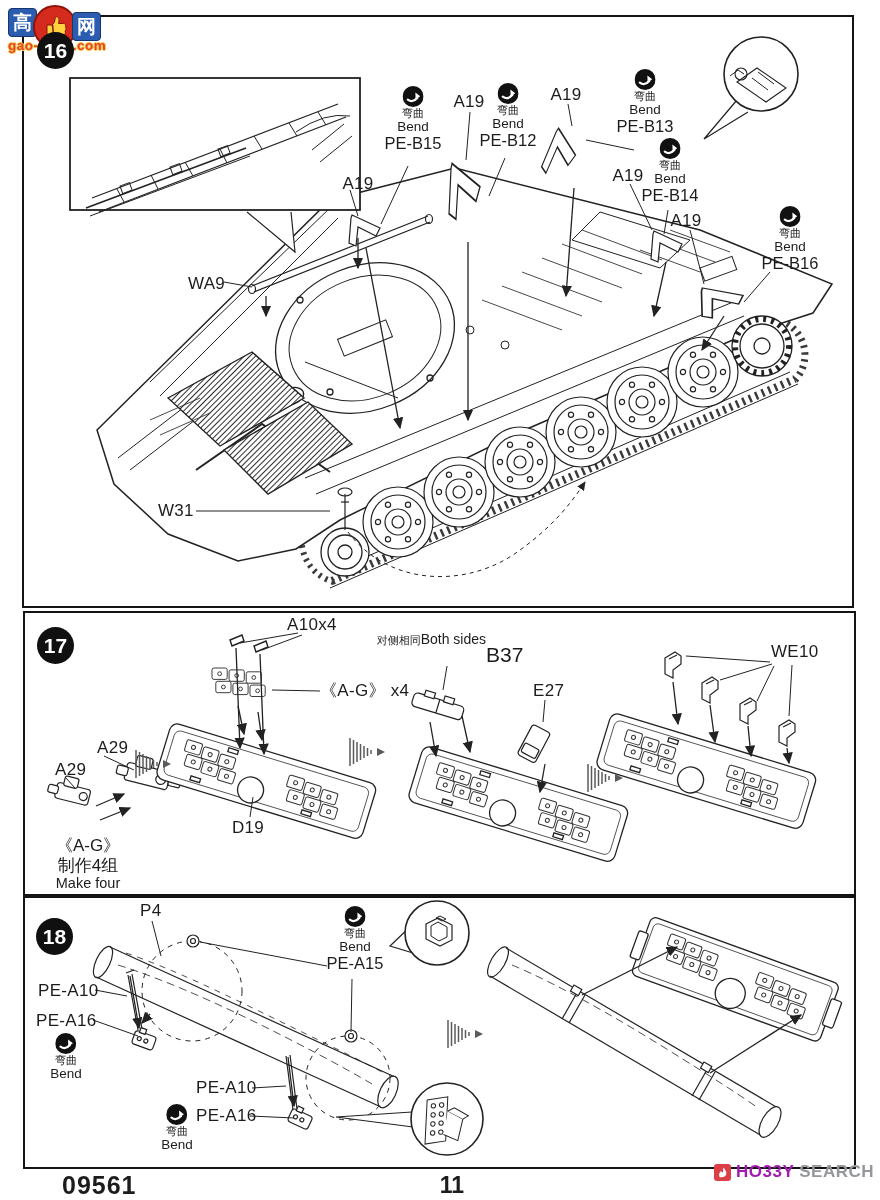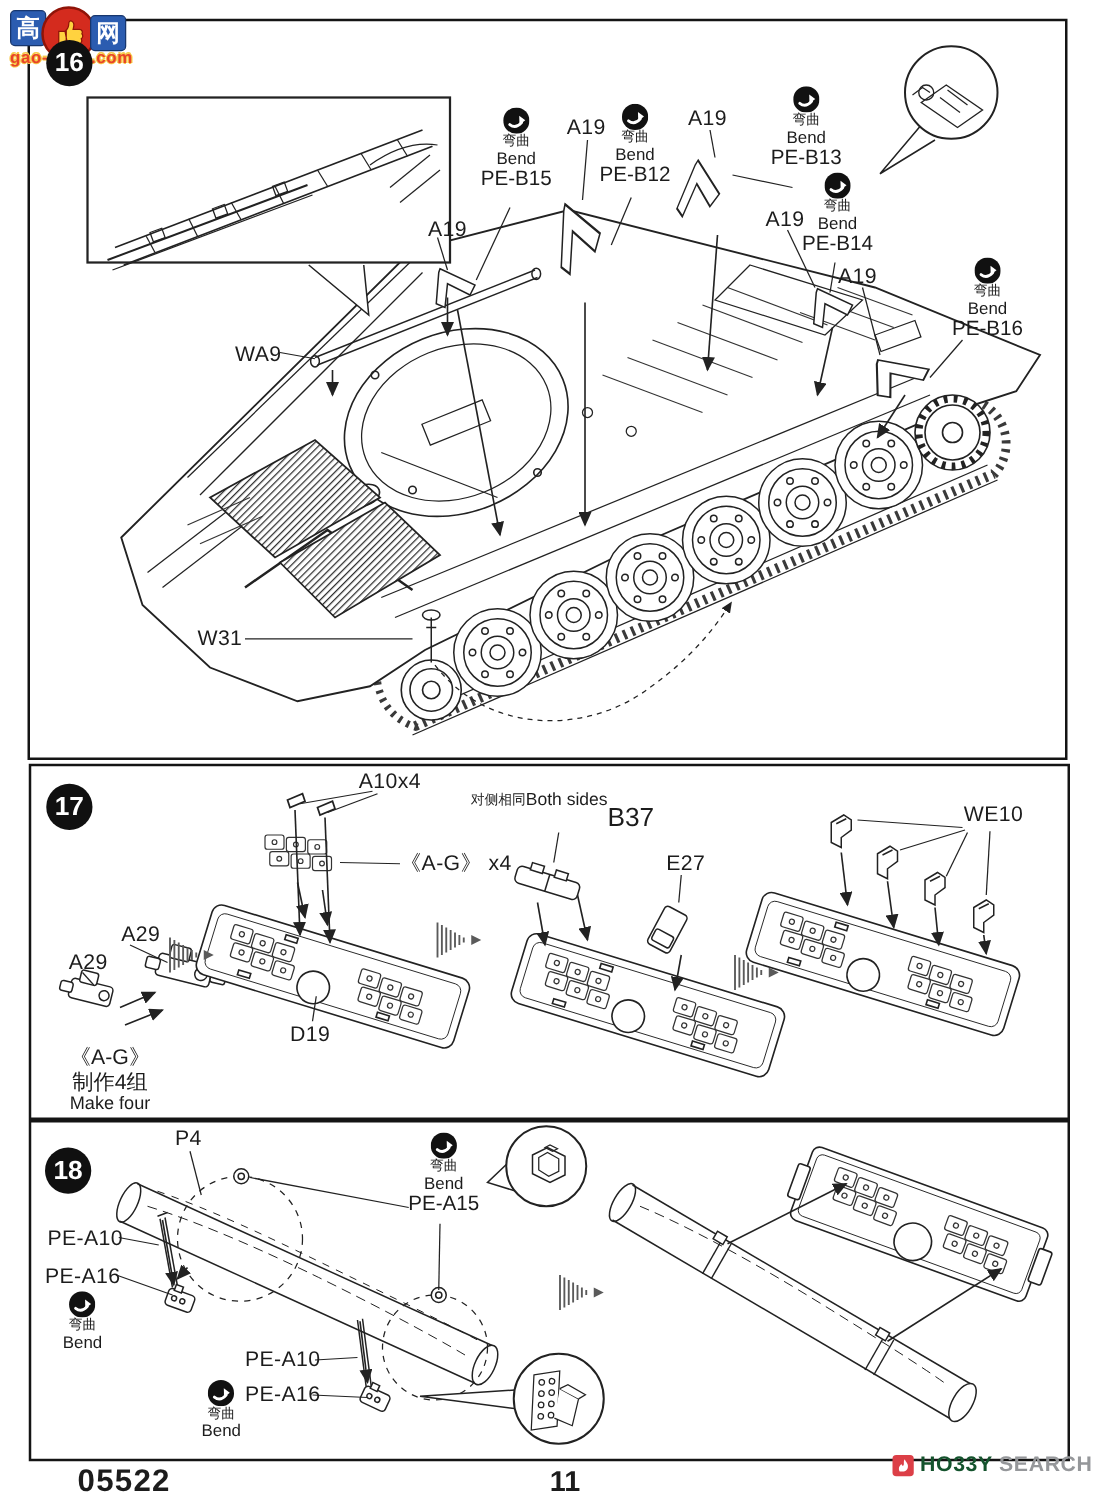--- a/index.html
+++ b/index.html
@@ -20,21 +20,21 @@
   .s-part{font-size:21px;margin-top:29px;}
   .agstack{position:absolute;display:flex;flex-direction:column;align-items:center;transform:translateX(-50%);line-height:1.15;white-space:nowrap;}
   .ag1{font-size:17px;}
   .ag2{font-size:17px;}
   .ag3{font-size:14.5px;text-align:center;}
   .stepc{position:absolute;width:37px;height:37px;border-radius:50%;background:#101010;color:#fff;display:flex;align-items:center;justify-content:center;font-size:21px;font-weight:bold;}
   .kitnum{position:absolute;left:62px;top:1171px;font-size:25px;font-weight:bold;letter-spacing:1px;}
   .pagenum{position:absolute;left:452px;top:1172px;font-size:23px;font-weight:bold;transform:translateX(-50%);}
   .hobby{position:absolute;left:714px;top:1162px;display:flex;align-items:center;gap:5px;}
   .hicon{width:17px;height:17px;background:#dc3f47;border-radius:3px;display:flex;align-items:center;justify-content:center;}
-  .hb{color:#14532d;font-weight:bold;font-size:17px;letter-spacing:.5px;}
+  .hb{color:#a21caf;font-weight:bold;font-size:17px;letter-spacing:.5px;}
   .hs{color:#95979a;font-weight:bold;font-size:17px;letter-spacing:.5px;}
   .wm{position:absolute;left:6px;top:4px;width:180px;height:56px;}
   .wbox{position:absolute;width:27px;height:27px;background:#2b5cb0;border:1px solid #17366e;border-radius:4px;color:#fff;font-size:19px;font-weight:bold;display:flex;align-items:center;justify-content:center;}
   .wbadge{position:absolute;left:26px;top:0px;width:46px;height:46px;}
   .wdomain{position:absolute;left:2px;top:34px;font-size:13.5px;font-weight:bold;color:#e8432a;letter-spacing:.5px;
      text-shadow:1px 0 #f7c948,-1px 0 #f7c948,0 1px #f7c948,0 -1px #f7c948;}
 </style>
 </head>
 <body>
 
@@ -578,21 +578,21 @@
           <circle cx="10" cy="10" r="10" fill="#111"></circle>
           <path d="M5,13 Q9.5,16.5 14,11.5" stroke="#fff" stroke-width="2.2" fill="none" stroke-linecap="round"></path>
           <path d="M12.2,6.2 L16.8,9.8 L12.4,13.2 Z" fill="#fff"></path>
         </svg>
       </span>
   <span class="bcn">弯曲</span>
   <span class="ben">Bend</span>
   <span class="pname">PE-A15</span>
 </div>
 
-<div class="kitnum">05522</div>
+<div class="kitnum">09561</div>
 <div class="pagenum">11</div>
 <div class="hobby">
   <span class="hicon">
     <svg width="13" height="13" viewBox="0 0 14 14">
           <path d="M4,12 C2.5,9 4,7 5.5,5.5 C6,7 7,7.5 7.5,6.5 C8,4.5 7,3 8.5,1.5 C9,4 12,5 11,9 C10.3,11.5 8,12.5 4,12 Z" fill="#fff"></path>
         </svg>
   </span>
   <span class="hb">HO33Y</span>
   <span class="hs">SEARCH</span>
 </div>

